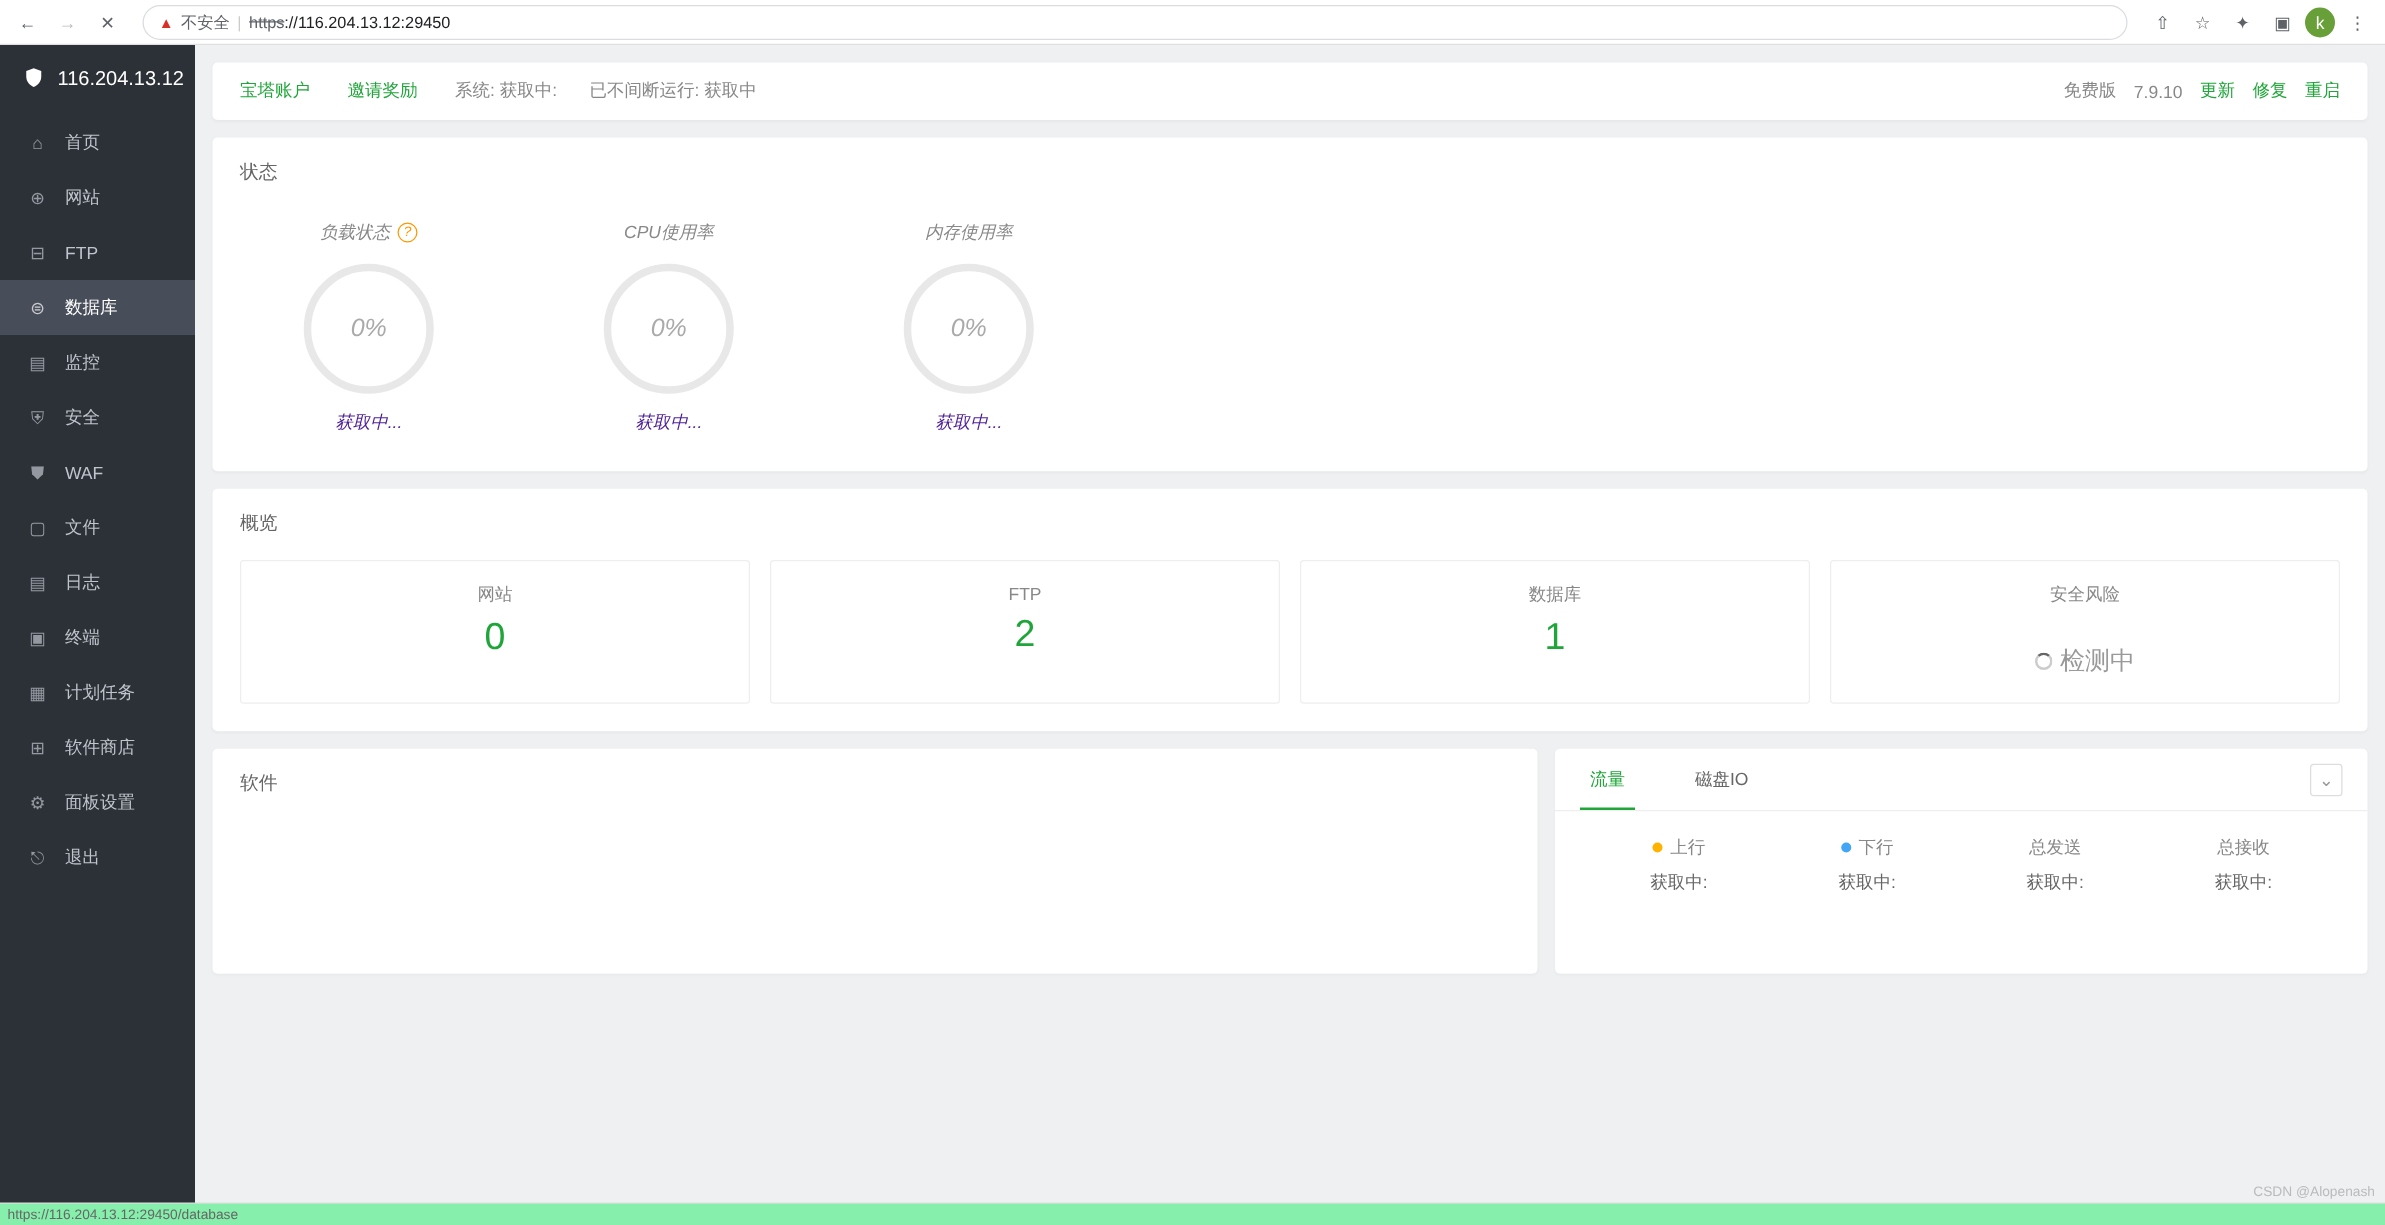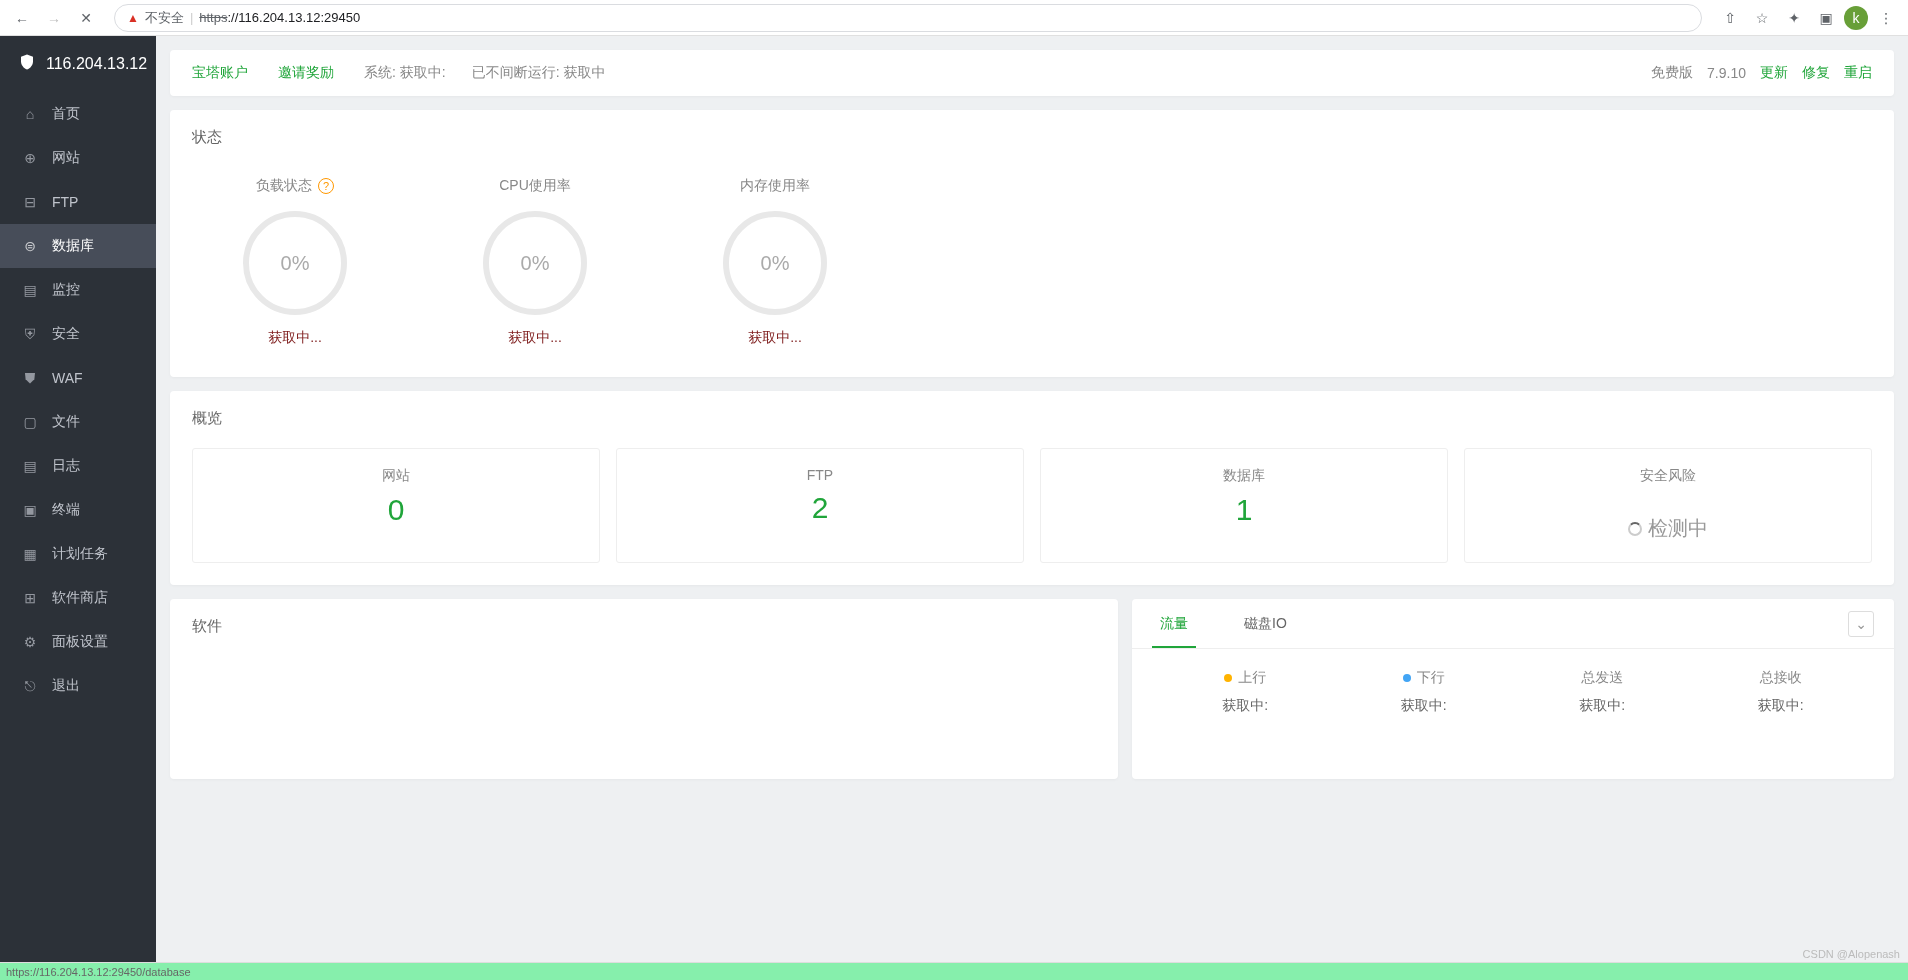--- a/index.html
+++ b/index.html
@@ -30,36 +30,36 @@
 .panel { background: #fff; border-radius: 4px; margin-bottom: 14px; box-shadow: 0 1px 3px rgba(0,0,0,0.04); }
 
 .topbar { display: flex; align-items: center; padding: 14px 22px; }
 .top-link { margin-right: 30px; cursor: pointer; }
 .green { color: #20a53a; }
 .gray { color: #888; }
 .top-right { margin-left: auto; display: flex; gap: 14px; align-items: center; }
 
 .panel-title { padding: 18px 22px 0; font-size: 15px; color: #666; }
 
-.status-row { display: flex; padding: 30px 40px 30px; gap: 70px; }
+.status-row { display: flex; padding: 30px 40px 30px; gap: 70px; font-style: italic; }
 .gauge-box { display: flex; flex-direction: column; align-items: center; width: 170px; }
 .gauge-label { color: #888; margin-bottom: 16px; display: flex; align-items: center; gap: 6px; }
 .help-icon { width: 16px; height: 16px; border: 1px solid #ff9800; color: #ff9800; border-radius: 50%; display: inline-flex; align-items: center; justify-content: center; font-size: 11px; }
 .gauge { width: 104px; height: 104px; border-radius: 50%; border: 6px solid #e8e8e8; display: flex; align-items: center; justify-content: center; font-size: 20px; color: #aaa; font-weight: 400; }
-.gauge-sub { margin-top: 14px; color: #7f1d1d; }
+.gauge-sub { margin-top: 14px; color: #4c1d95; }
 
 .overview-row { display: flex; padding: 20px 22px 22px; gap: 16px; }
 .ov-card { flex: 1; border: 1px solid #eee; border-radius: 3px; padding: 18px 0 20px; display: flex; flex-direction: column; align-items: center; cursor: pointer; }
 .ov-title { color: #888; font-size: 14px; margin-bottom: 8px; }
 .ov-value { font-size: 30px; color: #20a53a; }
 .ov-value.gray { color: #999; font-size: 20px; display: flex; align-items: center; gap: 6px; margin-top: 22px; }
 
 .bottom-row { display: flex; gap: 14px; }
 .soft-panel { flex: 1; min-height: 180px; }
-.net-panel { width: 762px; }
+.net-panel { width: 650px; }
 .tabs { display: flex; border-bottom: 1px solid #eee; padding: 0 20px; align-items: center; height: 50px; }
 .tab { padding: 0 8px; height: 100%; display: flex; align-items: center; margin-right: 40px; cursor: pointer; position: relative; }
 .tab.active { color: #20a53a; }
 .tab.active::after { content: ''; position: absolute; bottom: 0; left: 0; right: 0; height: 2px; background: #20a53a; }
 .tab-expand { margin-left: auto; width: 26px; height: 26px; border: 1px solid #ddd; border-radius: 3px; display: flex; align-items: center; justify-content: center; color: #999; cursor: pointer; }
 
 .net-stats { display: flex; padding: 20px 24px; }
 .net-col { flex: 1; display: flex; flex-direction: column; align-items: center; gap: 10px; }
 .net-label { color: #888; display: flex; align-items: center; gap: 6px; }
 .dot { width: 8px; height: 8px; border-radius: 50%; display: inline-block; }

